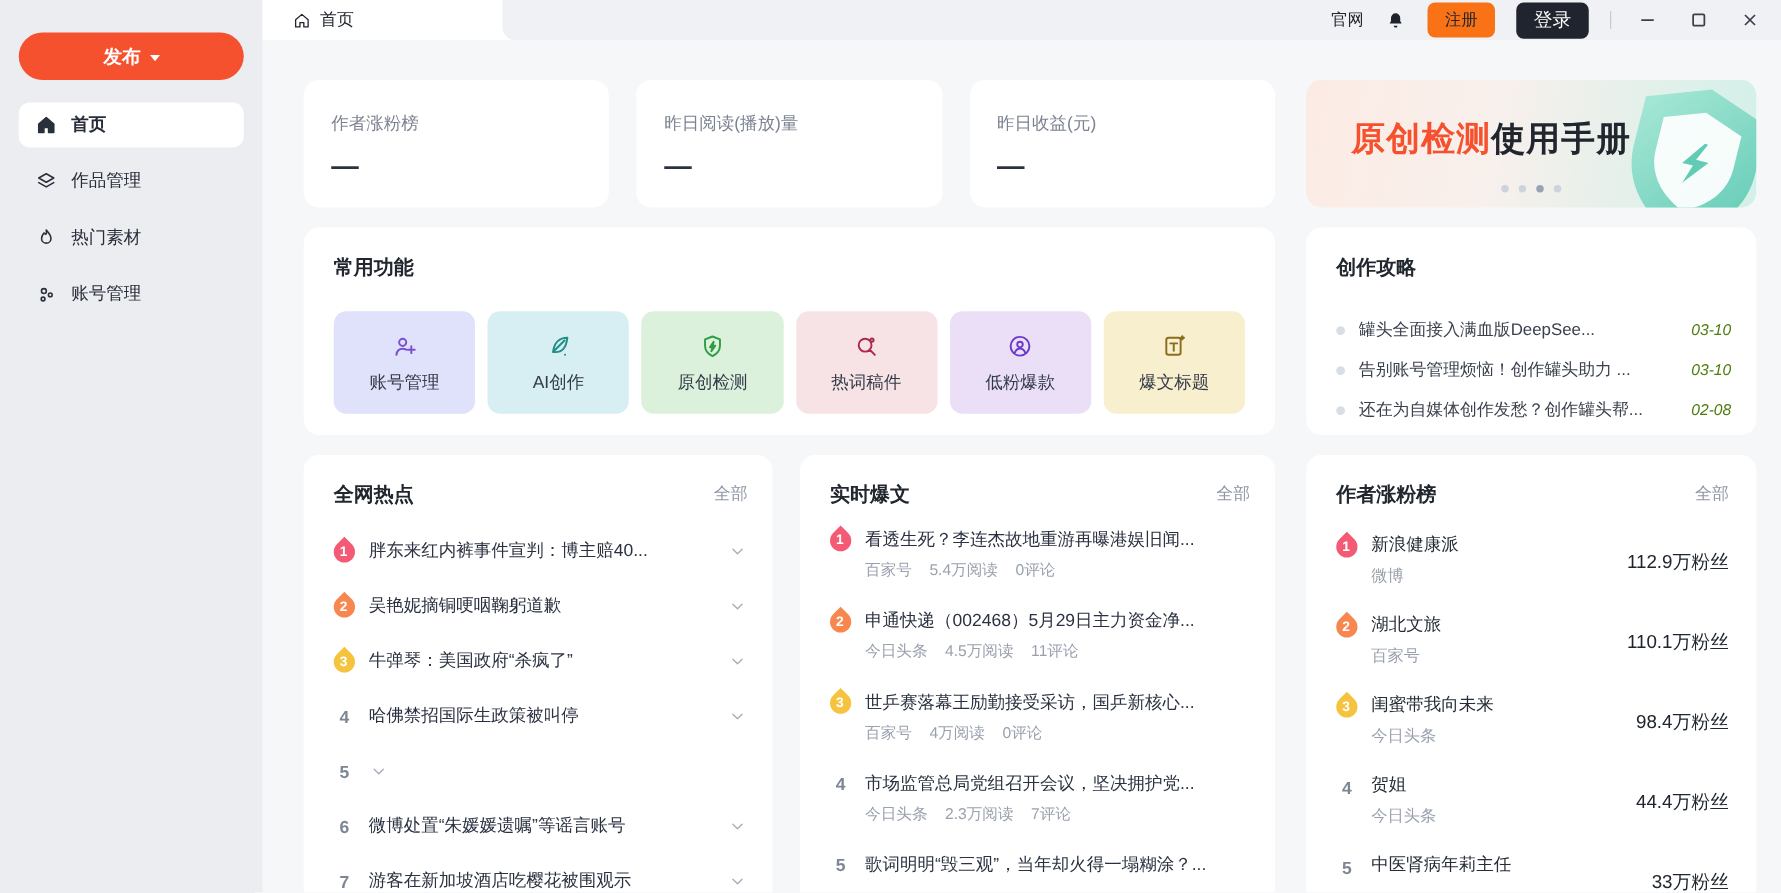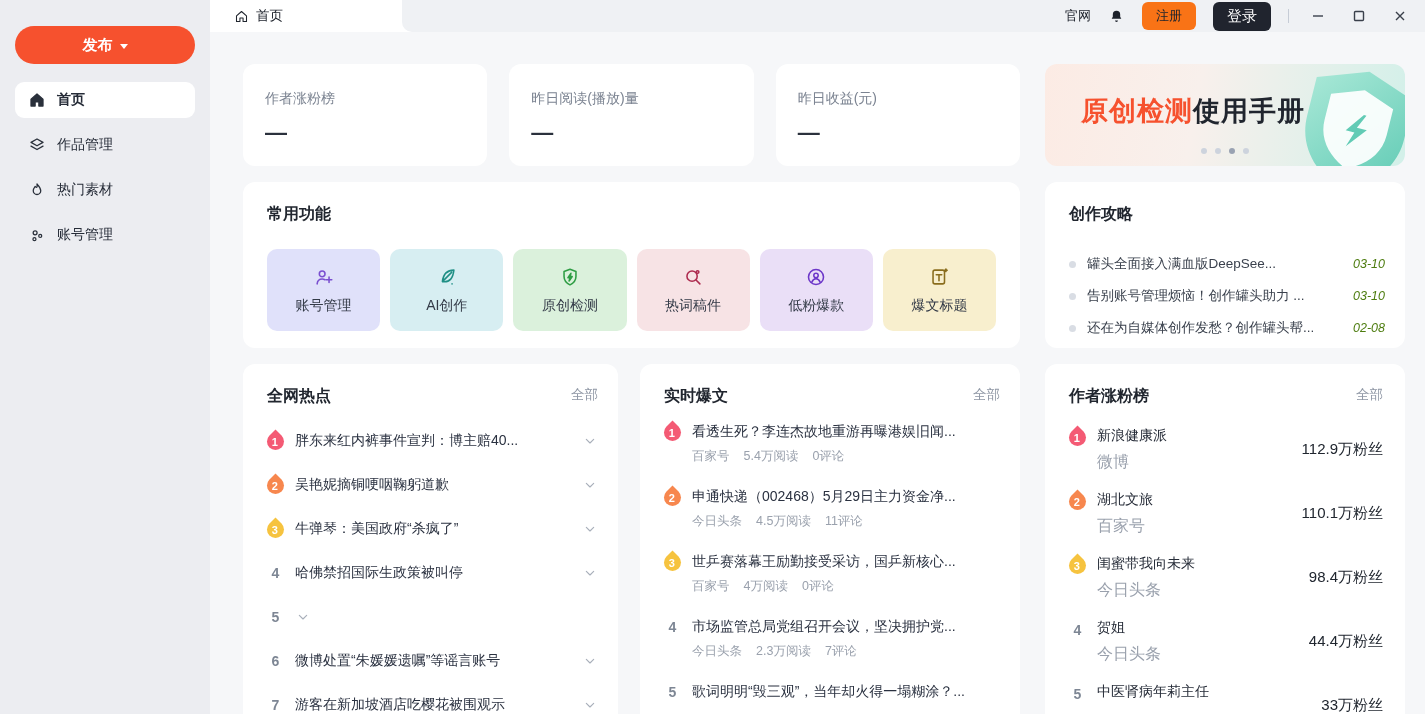--- a/index.html
+++ b/index.html
@@ -100,21 +100,21 @@
   .article-item { height:65px; cursor:pointer; }
   .a-top { display:flex; align-items:center; gap:11px; height:22px; }
   .a-title { flex:1; font-size:14px; color:#2a3140; white-space:nowrap; overflow:hidden; text-overflow:ellipsis; }
   .a-meta { display:flex; gap:14px; margin:5px 0 0 28px; font-size:12.5px; color:#9aa1ad; }
 
   .authors-list { margin-top:8px; }
   .author-item { display:flex; align-items:flex-start; gap:11px; height:64px; padding-top:12px; cursor:pointer; }
   .author-item .rank-badge { margin-top:2px; }
   .a-info { flex:1; min-width:0; }
   .a-name { font-size:14px; color:#262c38; white-space:nowrap; overflow:hidden; text-overflow:ellipsis; }
-  .a-platform { font-size:16px; color:#9aa1ad; margin-top:7px; }
+  .a-platform { font-size:13px; color:#9aa1ad; margin-top:7px; }
   .a-fans { font-size:15px; color:#20262f; font-weight:500; flex:none; margin-top:13px; }
 </style>
 </head>
 <body>
 
 <aside class="sidebar">
 
   <div class="publish-btn">
     <span>发布</span>
     <span class="caret-down"></span>

